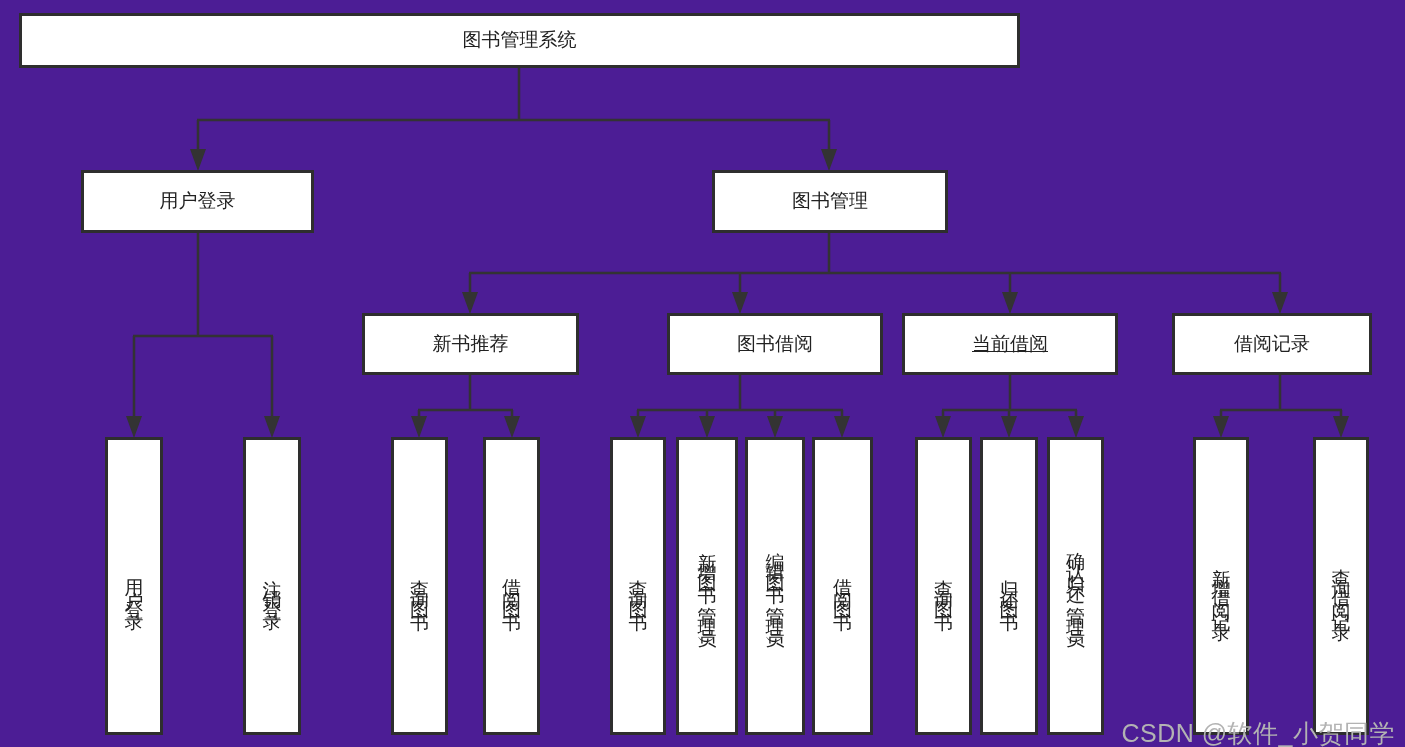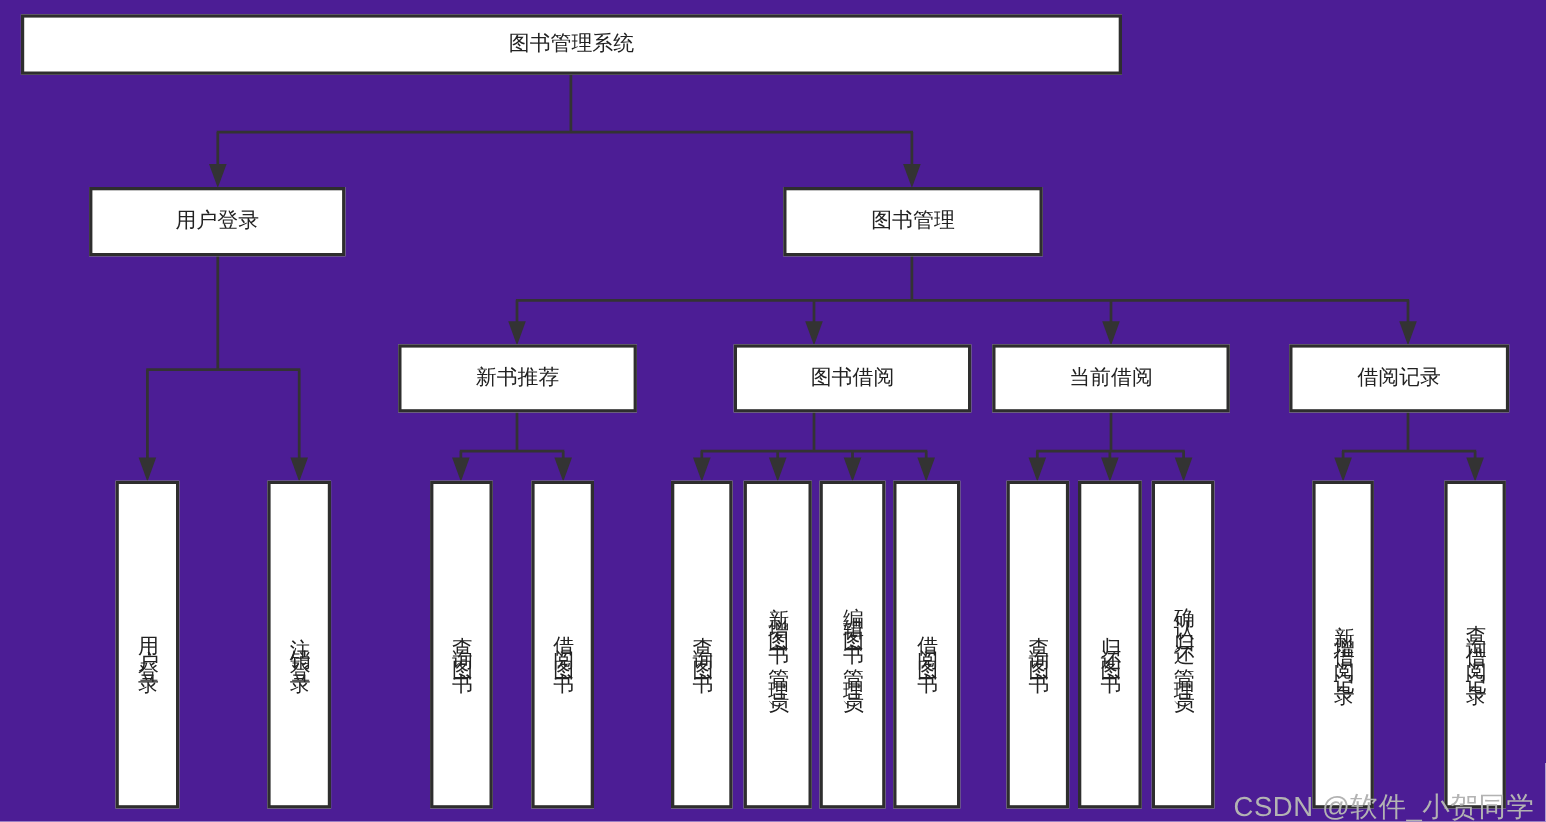--- a/index.html
+++ b/index.html
@@ -120,21 +120,21 @@
   <div class="node" style="left:712px; top:170px; width:236px; height:63px;">
     <span>图书管理</span>
   </div>
 
   <div class="node" style="left:362px; top:313px; width:217px; height:62px;">
     <span>新书推荐</span>
   </div>
   <div class="node" style="left:632px; top:313px; width:216px; height:62px;margin-left:35px;">
     <span>图书借阅</span>
   </div>
-  <div class="node" style="left:902px; top:313px; width:216px; height:62px;">
+  <div class="node" style="left:902px; top:313px; width:216px; height:62px;text-decoration:underline;">
     <span>当前借阅</span>
   </div>
   <div class="node" style="left:1172px; top:313px; width:200px; height:62px;">
     <span>借阅记录</span>
   </div>
 
   <div class="node leaf" style="left:105px; top:437px; width:58px; height:298px;">
     <span>用户登录</span>
   </div>
   <div class="node leaf" style="left:243px; top:437px; width:58px; height:298px;">

